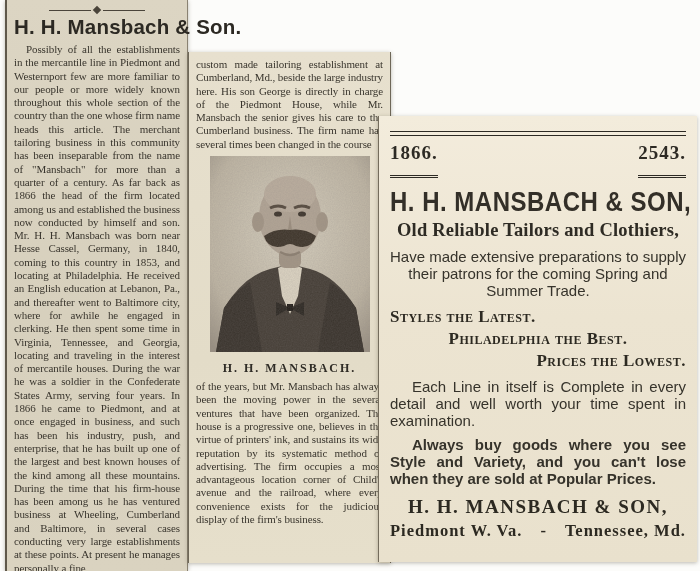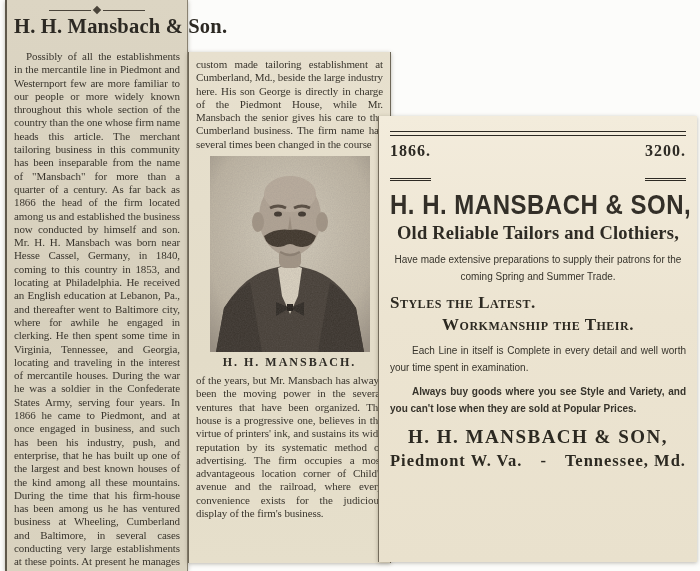--- a/index.html
+++ b/index.html
@@ -15,68 +15,68 @@
   #clip-left{
     left:5px;top:0;width:183px;height:571px;
     background:linear-gradient(180deg,#dcd5c3 0%,#d7d0bd 55%,#dad3c0 100%);
     border-left:2px solid #5f584a;border-right:1px solid #8a8272;
     box-sizing:border-box;padding:4px 7px 0 7px;
   }
   .ornament{display:flex;align-items:center;justify-content:center;margin:3px 8px 2px 8px;}
   .ornament .bar{flex:0 0 42px;height:0;border-top:1.5px solid #4a443a;}
   .ornament .diamond{width:6px;height:6px;background:#4a443a;transform:rotate(45deg);margin:0 3px;}
   .headline{
-    font-family:Liberation Serif, serif;font-weight:700;
+    font-family:Liberation Sans, sans-serif;font-weight:700;
     font-size:20.5px;letter-spacing:.2px;color:#2c2923;
-    margin:1px 0 12px 0;white-space:nowrap;
+    margin:1px 0 4px 0;white-space:nowrap;
   }
   .newsbody{
     font-size:11px;line-height:13.3px;text-align:justify;
     letter-spacing:-0.1px;color:#39352d;
   }
   .newsbody.indent{text-indent:12px;}
 
   
   #clip-mid{
     left:188px;top:52px;width:203px;height:511px;
     background:linear-gradient(180deg,#e7e0ce 0%,#e3dcc8 60%,#e6dfcb 100%);
     border-left:1.5px solid #6e6758;border-right:1.5px solid #6e6758;
     box-sizing:border-box;padding:6px 7px 0 7px;
   }
   #portrait-wrap{width:160px;margin:5px auto 2px auto;}
   #portrait-wrap svg{display:block;}
   .photo-caption{
     text-align:center;font-size:12px;font-weight:700;letter-spacing:2px;
-    color:#2f2c26;margin:3px 0 4px 0;white-space:nowrap;
+    color:#2f2c26;margin:9px 0 4px 0;white-space:nowrap;
   }
 
   
   #clip-right{
     left:378px;top:116px;width:319px;height:446px;
     background:linear-gradient(180deg,#f3ecdc 0%,#ece4d1 45%,#e9e1cd 100%);
     box-sizing:border-box;border-left:1.5px solid #746c5c;
     padding:0 11px;overflow:hidden;
   }
   .double-rule-top{height:3px;border-top:1.5px solid #2d2a24;border-bottom:1px solid #2d2a24;margin-top:15px;}
   .years-row{display:flex;justify-content:space-between;margin-top:6px;}
   .year{
-    font-family:"Liberation Serif", serif;font-weight:700;font-size:16px;
-    letter-spacing:1px;border-bottom:3px double #2d2a24;padding-bottom:18px;color:#2d2a24;
+    font-family:"Liberation Serif", serif;font-weight:700;font-size:19px;
+    letter-spacing:1px;border-bottom:3px double #2d2a24;padding-bottom:11px;color:#2d2a24;
   }
   .ad-headline{
     text-align:center;font-family:"Liberation Sans", sans-serif;font-weight:700;
     font-size:24px;letter-spacing:.5px;color:#332f28;white-space:nowrap;
     transform:scaleY(1.18);transform-origin:center;margin:10px 0 4px 0;
   }
   .ad-subheadline{
     text-align:center;font-family:"Liberation Serif", serif;font-weight:700;
     font-size:18.5px;color:#2e2b24;white-space:nowrap;margin:4px 0 0 0;letter-spacing:.2px;
   }
   .ad-para{
-    font-family:"Liberation Sans", sans-serif;font-size:10px;line-height:17px;
+    font-family:"Liberation Sans", sans-serif;font-size:15px;line-height:17px;
     color:#36332b;margin:7px 0;
   }
   .ad-para.center{text-align:center;}
   .ad-para.just{text-align:justify;text-indent:22px;}
   .ad-para.bold{font-weight:700;}
   .slogan{
     font-family:"Liberation Serif", serif;font-weight:700;font-variant:small-caps;
     font-size:17px;line-height:21px;color:#2c2921;letter-spacing:.5px;margin:1px 0;
   }
   .slogan.left{text-align:left;}
@@ -158,30 +158,31 @@
 
   <div class="photo-caption">H. H. MANSBACH.</div>
   <div class="newsbody">of the years, but Mr. Mansbach has always been the moving power in the several ventures that have been organized. The house is a progressive one, believes in the virtue of printers' ink, and sustains its wide reputation by its systematic method of advertising. The firm occupies a most advantageous location corner of Child's avenue and the railroad, where every convenience exists for the judicious display of the firm's business.</div>
 </div>
 
 <div class="clip" id="clip-right">
   <div class="double-rule-top"></div>
 
   <div class="years-row">
     <span class="year">1866.</span>
-    <span class="year">3200.</span>
+    <span class="year">2543.</span>
   </div>
 
   <div class="ad-headline">H. H. MANSBACH &amp; SON,</div>
   <div class="ad-subheadline">Old Reliable Tailors and Clothiers,</div>
 
   <div class="ad-para center">Have made extensive preparations to supply their patrons for the coming Spring and Summer Trade.</div>
 
   <div class="slogan left">Styles the Latest.</div>
-  <div class="slogan mid">Workmanship the Their.</div>
+  <div class="slogan mid">Philadelphia the Best.</div>
+  <div class="slogan right">Prices the Lowest.</div>
 
   <div class="ad-para just">Each Line in itself is Complete in every detail and well worth your time spent in examination.</div>
   <div class="ad-para just bold">Always buy goods where you see Style and Variety, and you can't lose when they are sold at Popular Prices.</div>
 
   <div class="ad-footer-name">H. H. MANSBACH &amp; SON,</div>
   <div class="ad-footer-loc">
     <span>Piedmont W. Va.</span>
     <span>-</span>
     <span>Tennessee, Md.</span>
   </div>

